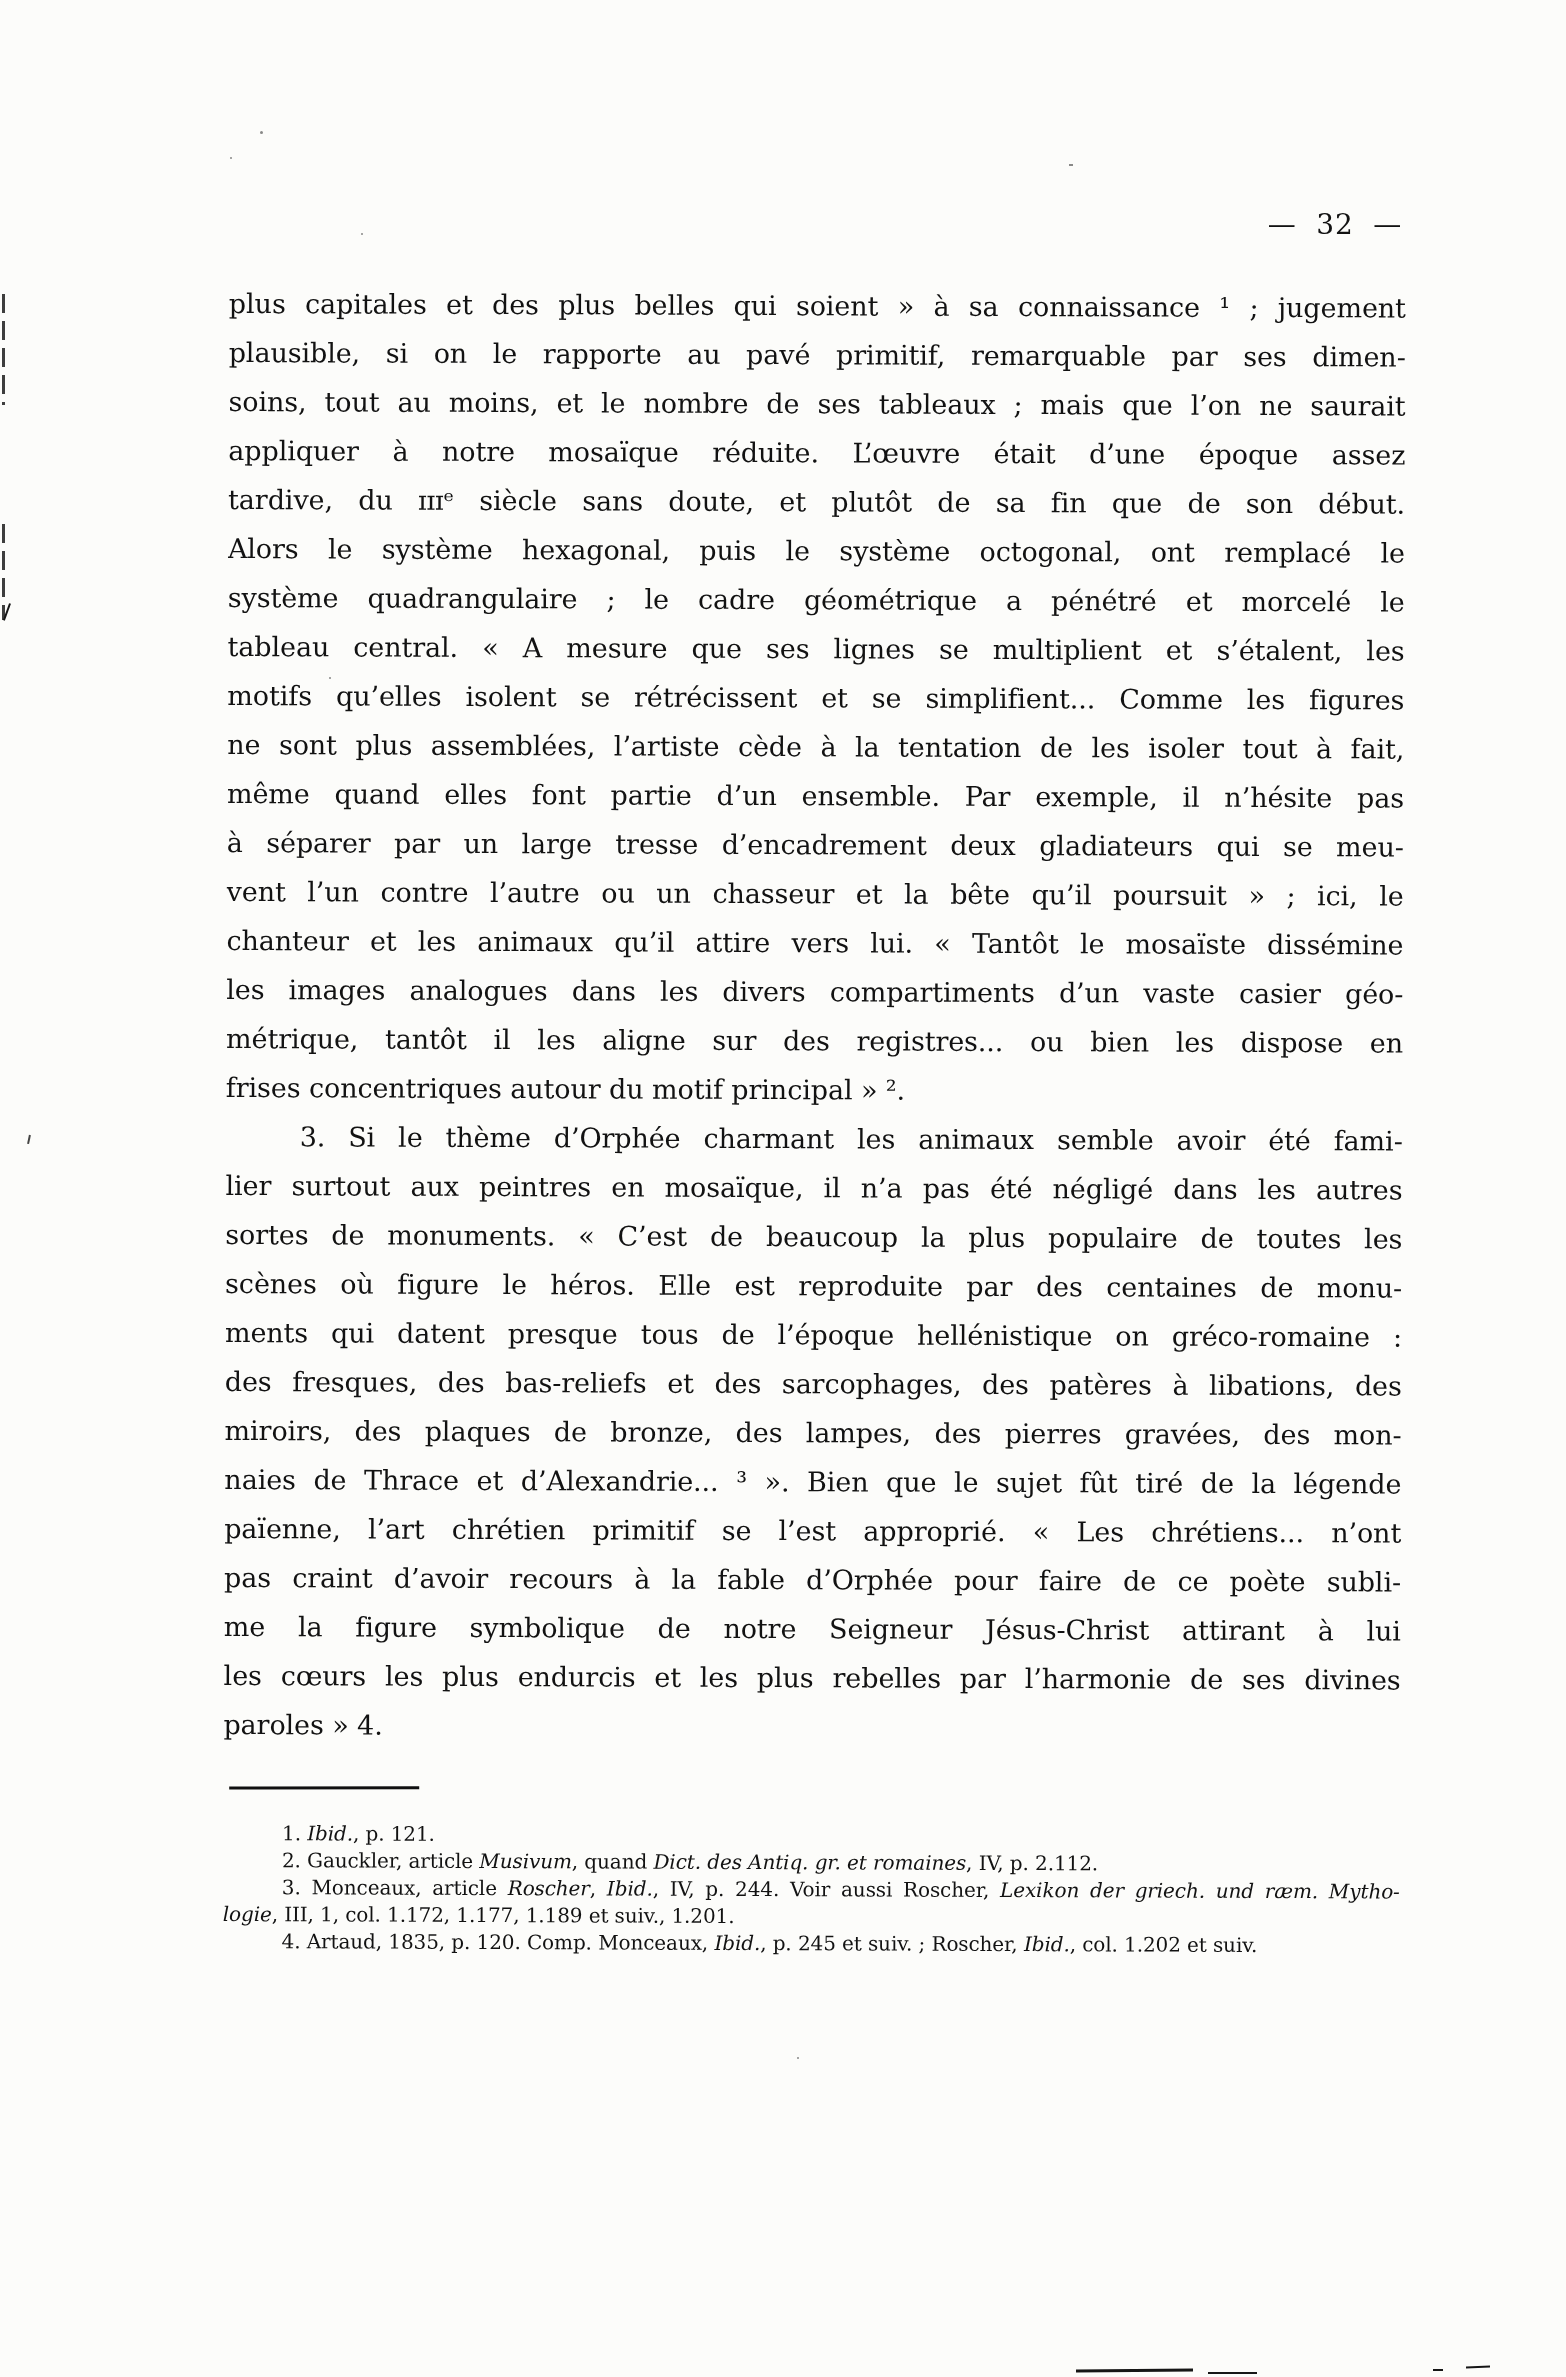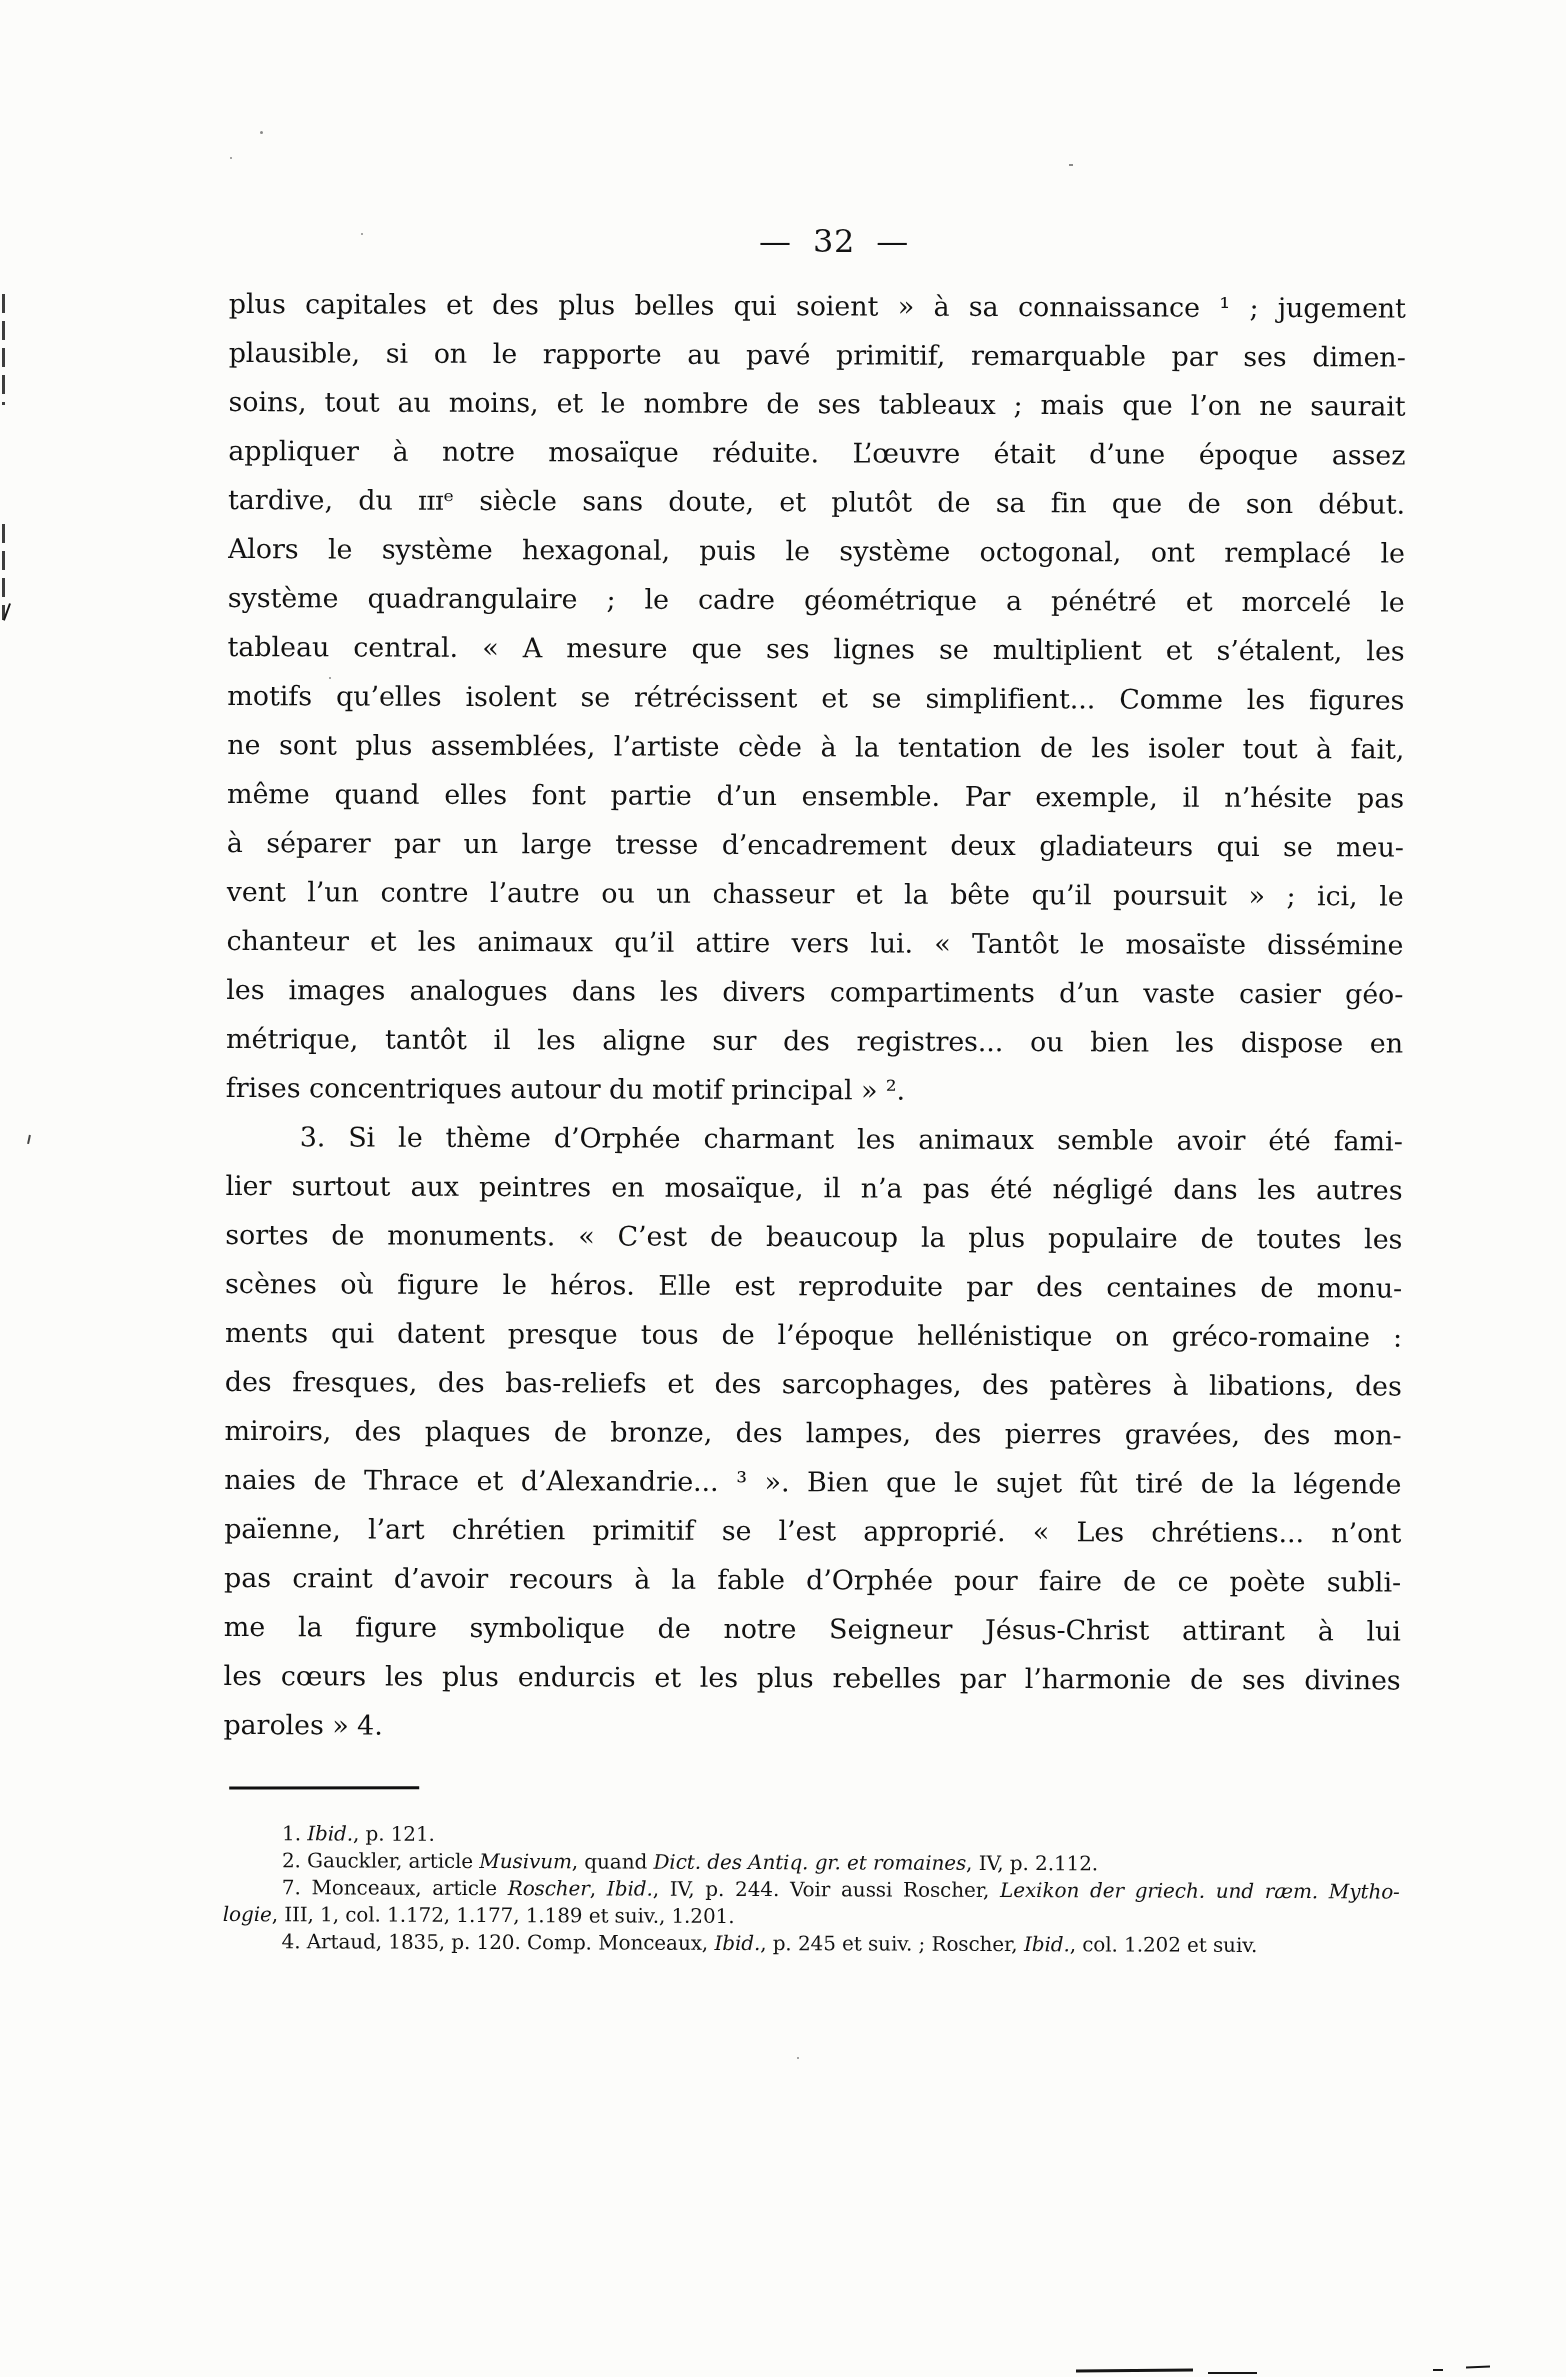--- a/index.html
+++ b/index.html
@@ -14,25 +14,25 @@
     background: #fcfcfa;
     font-family: "DejaVu Serif", "Liberation Serif", serif;
     color: #121212;
   }
   .page {
     position: absolute;
     inset: 0;
   }
   .page-number {
     position: absolute;
-    top: 224px;
+    top: 207px;
     left: 266px;
     width: 1136px;
-    text-align: center;
-    font-size: 32px;
+    text-align: right;
+    font-size: 28px;
     line-height: 35px;
     word-spacing: 10.3px;
     letter-spacing: 0.7px;
   }
   .text-block {
     position: absolute;
     left: 229px;
     top: 279px;
     width: 1177px;
     transform: rotate(0.22deg);
@@ -140,21 +140,21 @@
         <div class="line">païenne, l’art chrétien primitif se l’est approprié. « Les chrétiens... n’ont</div>
         <div class="line">pas craint d’avoir recours à la fable d’Orphée pour faire de ce poète subli-</div>
         <div class="line">me la figure symbolique de notre Seigneur Jésus-Christ attirant à lui</div>
         <div class="line">les cœurs les plus endurcis et les plus rebelles par l’harmonie de ses divines</div>
         <div class="line end">paroles » 4.</div>
       </div>
     <div class="fn-rule"></div>
     <div id="footnotes" class="footnotes">
         <div class="fn-line indent"><span>1. </span><span class="it">Ibid.</span><span>, p. 121.</span></div>
         <div class="fn-line indent"><span>2. Gauckler, article </span><span class="it">Musivum</span><span>, quand </span><span class="it">Dict. des Antiq. gr. et romaines</span><span>, IV, p. 2.112.</span></div>
-        <div class="fn-line indent justify"><span>7. Monceaux, article </span><span class="it">Roscher</span><span>, </span><span class="it">Ibid.</span><span>, IV, p. 244. Voir aussi Roscher, </span><span class="it">Lexikon der griech. und ræm. </span><span class="it">Mytho-</span></div>
+        <div class="fn-line indent justify"><span>3. Monceaux, article </span><span class="it">Roscher</span><span>, </span><span class="it">Ibid.</span><span>, IV, p. 244. Voir aussi Roscher, </span><span class="it">Lexikon der griech. und ræm. </span><span class="it">Mytho-</span></div>
         <div class="fn-line"><span class="it">logie</span><span>, III, 1, col. 1.172, 1.177, 1.189 et suiv., 1.201.</span></div>
         <div class="fn-line indent"><span>4. Artaud, 1835, p. 120. Comp. Monceaux, </span><span class="it">Ibid.</span><span>, p. 245 et suiv. ; Roscher, </span><span class="it">Ibid.</span><span>, col. 1.202 et suiv.</span></div>
       </div>
   </div>
 
   <div class="dash-col" style="left:2.2px; top:294px; height:111px;"></div>
   <div class="dash-col" style="left:2.2px; top:524px; height:96px;"></div>
   <div class="artifact" style="left:5.9px; top:603px; width:2.2px; height:17.7px; transform:rotate(20deg);"></div>
   <div class="artifact" style="left:28px; top:1135px; width:2.2px; height:8.9px; transform:rotate(12deg); opacity:.8;"></div>
 

